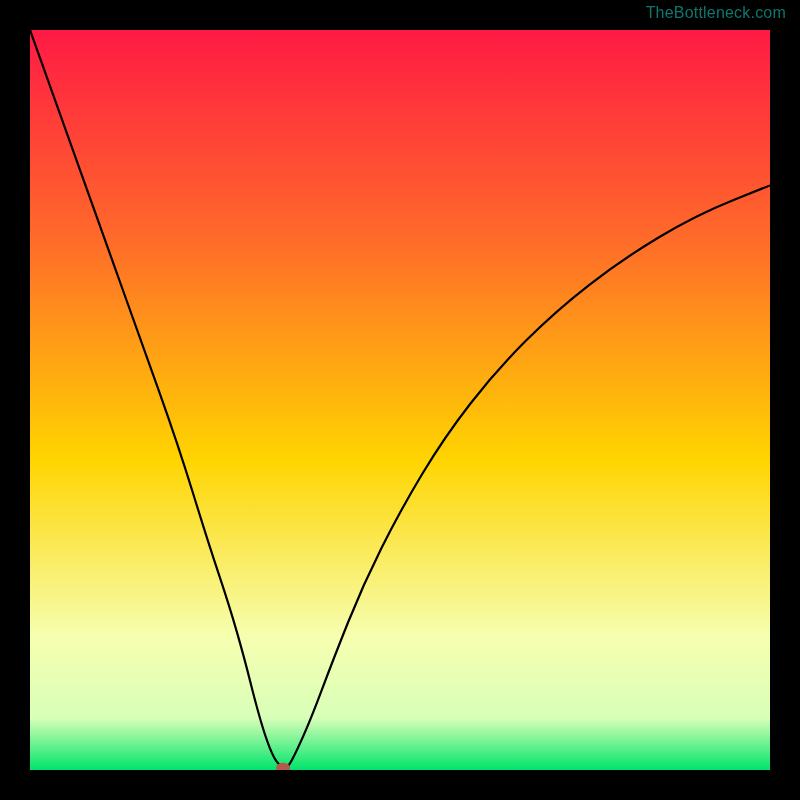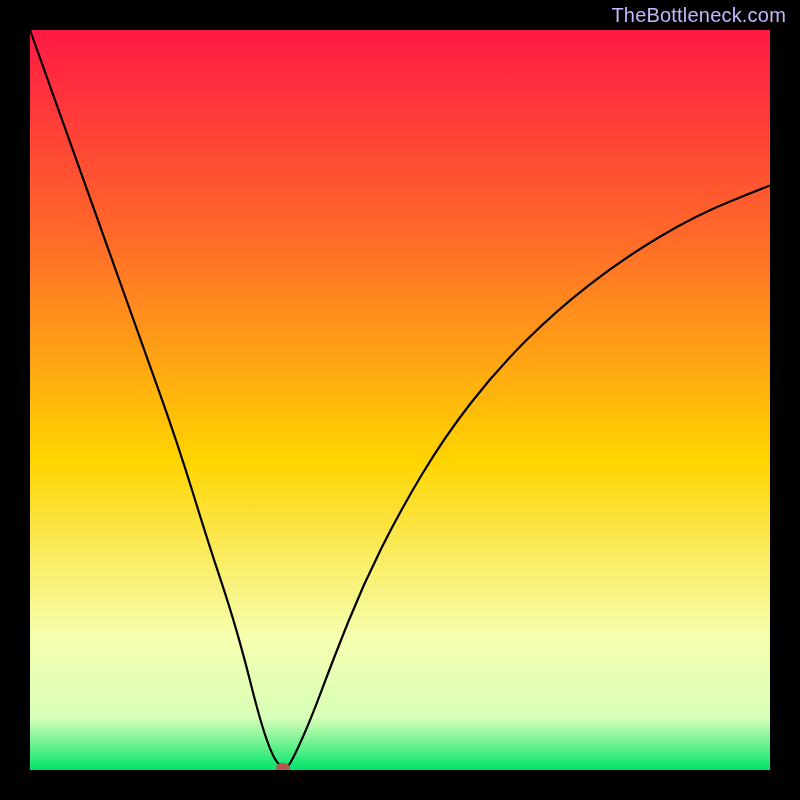--- a/index.html
+++ b/index.html
@@ -14,22 +14,22 @@
   .frame {
     position: relative;
     width: 800px;
     height: 800px;
     background: #000;
   }
   .watermark {
     position: absolute;
     top: 4px;
     right: 14px;
-    color: #c4b5fd;
-    font-size: 20px;
+    color: #0f766e;
+    font-size: 16px;
     font-weight: 500;
     letter-spacing: 0.2px;
     z-index: 20;
   }
   .plot {
     position: absolute;
     left: 30px;
     top: 30px;
     width: 740px;
     height: 740px;

